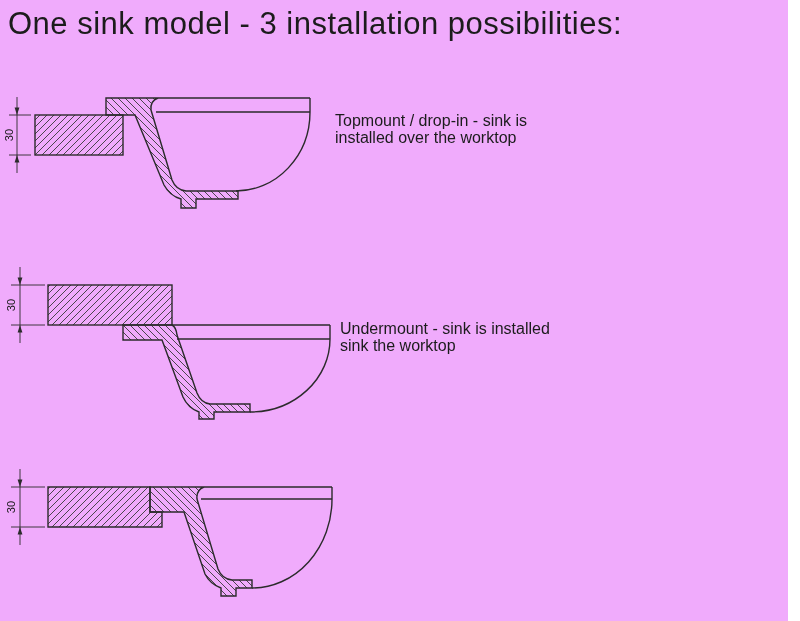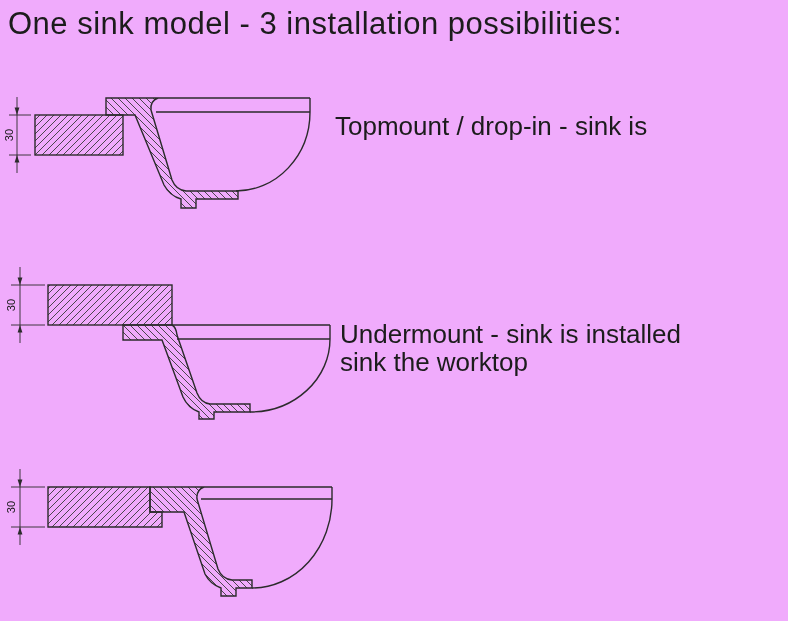--- a/index.html
+++ b/index.html
@@ -17,21 +17,21 @@
     font-size:31px; font-weight:400; letter-spacing:0.5px;
     color:#1c1c1c; white-space:nowrap;
   }
   .section { position:absolute; left:0; width:800px; }
   .sec-top   { top:85px;  height:160px; }
   .sec-under { top:265px; height:165px; }
   .sec-flush { top:453px; height:165px; }
   .drawing { position:absolute; left:0; top:0; }
   .desc {
     position:absolute;
-    font-size:26px; line-height:1.08; font-weight:400;
+    font-size:16px; line-height:1.08; font-weight:400;
     color:#1c1c1c; white-space:nowrap;
   }
   .desc span { display:block; }
   .desc-top   { left:335px; top:27px; }
   .desc-under { left:340px; top:55px; }
   .desc-flush { left:360px; top:24px; }
   
   .ln   { stroke:#2b2b2b; stroke-width:1.4; }
   .noF  { fill:none; }
   .thin { stroke:#2b2b2b; stroke-width:0.9; fill:none; }
@@ -70,20 +70,21 @@
       <rect class="ln" x="35" y="30" width="88" height="40" fill="url(#hatchA)"></rect>
 
       <path class="ln" fill="url(#hatchB)" d="M106,13 L158,13 Q150,16 151,25 L172,95 Q176,105 186,106 L238,106 L238,114 L196,114 L196,123 L181,123 L181,114 Q170,111 164,100 L135,30 L106,30 Z"></path>
 
       <path class="ln noF" d="M158,13 H310 M156,27 H310 M310,13 V27"></path>
 
       <path class="ln noF" d="M310,27 A74,79 0 0 1 236,106"></path>
     </svg>
     <div class="desc desc-top">
       <span>Topmount / drop-in - sink is</span>
+      <span>installed over the worktop</span>
     </div>
   </div>
 
   <div class="section sec-under">
     <svg class="drawing" width="340" height="155" viewBox="0 0 340 155">
 
       <g>
         <path class="thin" d="M11,20 H45 M11,60 H45"></path>
         <path class="thin" d="M20,2 V78"></path>
         <path class="arr" d="M20,20 L17.6,12.5 H22.4 Z"></path>

